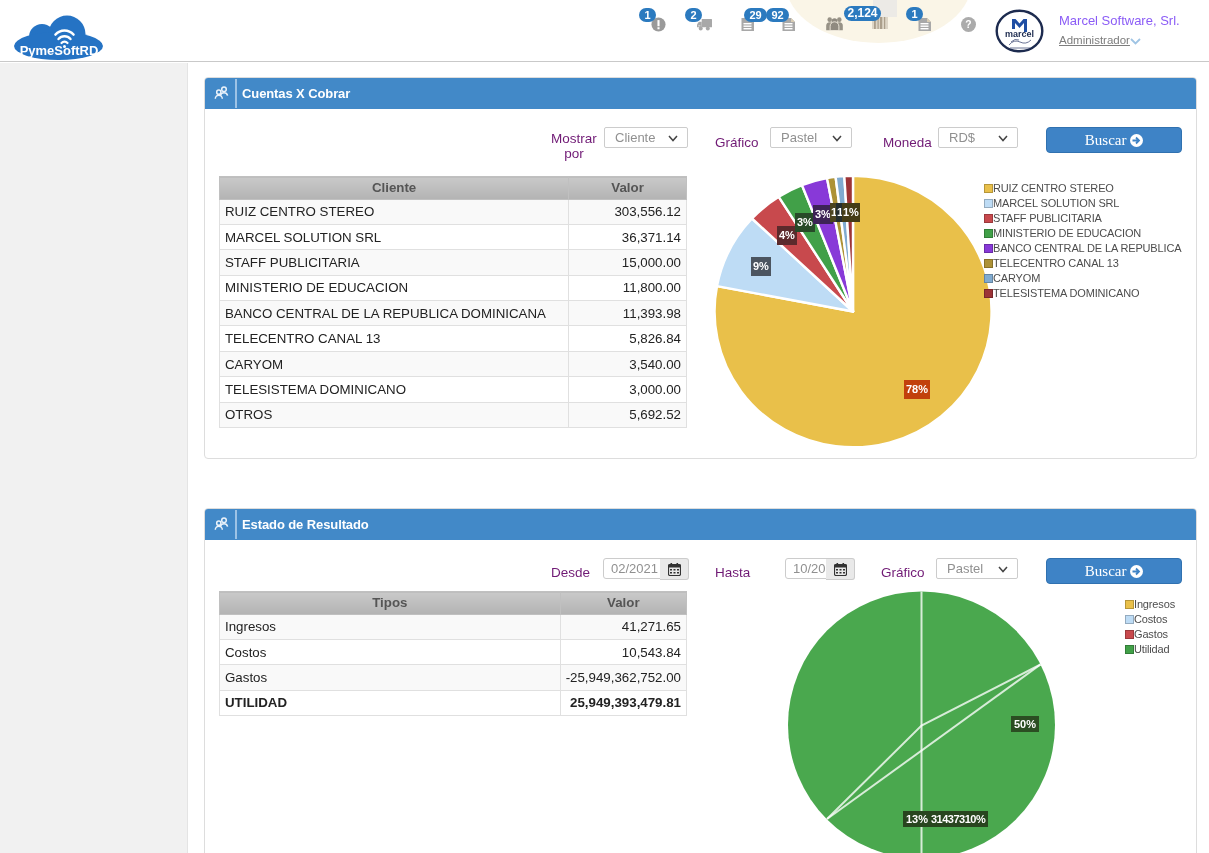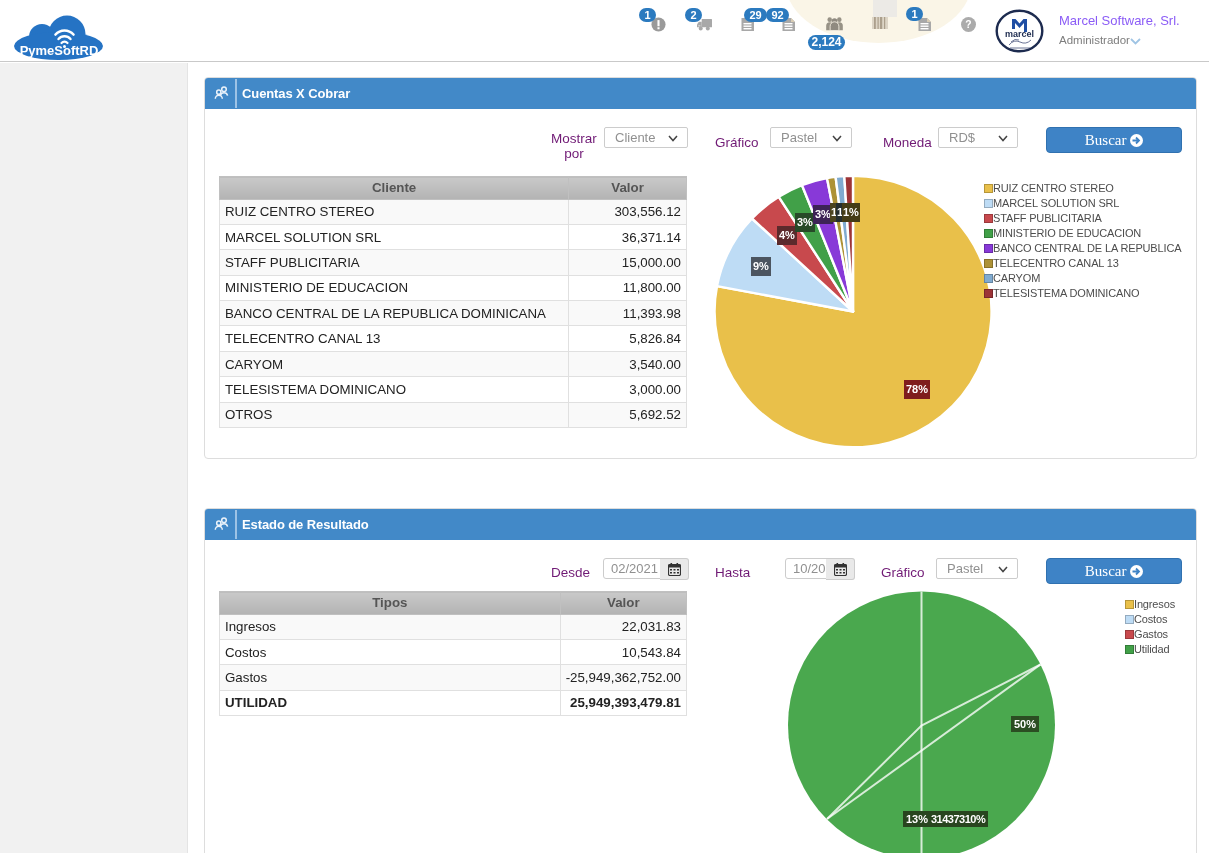--- a/index.html
+++ b/index.html
@@ -86,21 +86,21 @@
       <rect x="2.5" y="10" width="8" height="1.4" fill="#fff"></rect>
     </svg>
   <svg class="ticon" style="left:826px;top:17px" width="17" height="14" viewBox="0 0 19 16">
       <circle cx="4" cy="3" r="2.6" fill="#979286"></circle>
       <circle cx="15" cy="3" r="2.6" fill="#979286"></circle>
       <circle cx="9.5" cy="4.5" r="3.2" fill="#8f8a80"></circle>
       <path d="M0,10 a4,4 0 0 1 8,0 v5 h-8 z" fill="#979286"></path>
       <path d="M11,10 a4,4 0 0 1 8,0 v5 h-8 z" fill="#979286"></path>
       <path d="M4.5,10.5 a5,5 0 0 1 10,0 v5 h-10 z" fill="#8f8a80" stroke="#f5efe2" stroke-width="1"></path>
     </svg>
-  <div class="badge" style="left:808px;top:6px;width:37px;font-size:12px;line-height:15px;height:15px;margin-top:29px;">2,124</div>
+  <div class="badge" style="left:844px;top:6px;width:37px;font-size:12px;line-height:15px;height:15px;">2,124</div>
   <svg class="ticon" style="left:872px;top:17px" width="16" height="12" viewBox="0 0 16 12">
       <rect x="0" y="0" width="16" height="12" fill="#ddd5c6"></rect>
       <rect x="2" y="0" width="1.8" height="12" fill="#ab9f8c"></rect>
       <rect x="5.5" y="0" width="1.2" height="12" fill="#ab9f8c"></rect>
       <rect x="8" y="0" width="2.2" height="12" fill="#ab9f8c"></rect>
       <rect x="12" y="0" width="1.2" height="12" fill="#ab9f8c"></rect>
     </svg>
   <div class="badge" style="left:906px;top:7px;width:17px;">1</div>
   <svg class="ticon" style="left:918px;top:18px" width="13" height="13" viewBox="0 0 13 13">
       <path d="M0.5,0 h8.5 l4,4 v9 h-12.5 z" fill="#a8a8a8"></path>
@@ -114,21 +114,21 @@
       <text x="8" y="12" text-anchor="middle" font-size="11" font-weight="bold" fill="#fff" font-family="Liberation Sans">?</text>
     </svg>
 
   <svg class="abs" style="left:995px;top:9px" width="49" height="44" viewBox="0 0 49 44">
     <ellipse cx="24.5" cy="22" rx="22.8" ry="20.3" fill="#fff" stroke="#1d2b4f" stroke-width="2.4"></ellipse>
     <path d="M17,10 v10 h3 v-6 l4.5,5 4.5,-5 v9 h3 v-13 h-3.5 l-4,4.5 -4,-4.5 z" fill="#1f4ea3"></path>
     <text x="24.5" y="28" text-anchor="middle" fill="#1d2b4f" font-size="9" font-weight="bold" font-family="Liberation Sans">marcel</text>
     <path d="M14,36 q5,-6 11,-3 q6,3 11,-2 M15,39 h20 M16,33 q4,-4 8,-2" stroke="#45507a" stroke-width="0.8" fill="none"></path>
   </svg>
   <div class="abs" style="left:1059px;top:13px;font-size:13px;color:#8b5cf6;">Marcel Software, Srl.</div>
-  <div class="abs" style="left:1059px;top:34px;font-size:11.5px;color:#7d7d7d;">Administrador</div>
+  <div class="abs" style="left:1059px;top:34px;font-size:11.5px;color:#7d7d7d;text-decoration:underline;">Administrador</div>
   <svg class="abs" style="left:1130px;top:38px" width="11" height="7" viewBox="0 0 11 7">
       <path d="M1,1 L5.5,5.5 L10,1" stroke="#9fc4e4" stroke-width="1.8" fill="none"></path>
     </svg>
 </div>
 
 <div class="panel" style="top:77px;height:382px;">
   <div class="phead">
     <svg class="phicon" width="15" height="14" viewBox="0 0 15 14">
         <g fill="none" stroke="#eaf2fa" stroke-width="1.5">
           <circle cx="10" cy="3.2" r="2.3"></circle>
@@ -208,21 +208,21 @@
     <path d="M140.0,139.5 L140.0,3.7 A138.5,135.8 0 1 1 4.0,114.1 Z" fill="#e9c04a"></path>
     <path d="M140.0,139.5 L4.0,114.1 A138.5,135.8 0 0 1 39.0,46.5 Z" fill="#bedcf5"></path>
     <path d="M140.0,139.5 L39.0,46.5 A138.5,135.8 0 0 1 65.8,24.8 Z" fill="#c8494d"></path>
     <path d="M140.0,139.5 L65.8,24.8 A138.5,135.8 0 0 1 89.0,13.2 Z" fill="#41a048"></path>
     <path d="M140.0,139.5 L89.0,13.2 A138.5,135.8 0 0 1 114.0,6.1 Z" fill="#8839d8"></path>
     <path d="M140.0,139.5 L114.0,6.1 A138.5,135.8 0 0 1 122.6,4.8 Z" fill="#ad9236"></path>
     <path d="M140.0,139.5 L122.6,4.8 A138.5,135.8 0 0 1 131.3,4.0 Z" fill="#80abd0"></path>
     <path d="M140.0,139.5 L131.3,4.0 A138.5,135.8 0 0 1 140.0,3.7 Z" fill="#9c3336"></path>
     </g>
   </svg>
-  <div class="plabel" style="left:699px;top:302px;background:#7f1d1d;">78%</div>
+  <div class="plabel" style="left:699px;top:302px;background:#c2410c;">78%</div>
   <div class="plabel" style="left:546px;top:179px;background:#4c5560;">9%</div>
   <div class="plabel" style="left:572px;top:148px;background:#5c2a2c;">4%</div>
   <div class="plabel" style="left:590px;top:135px;background:#274a28;">3%</div>
   <div class="plabel" style="left:608px;top:127px;background:#3d2356;">3%</div>
   <div class="plabel" style="left:625px;top:125px;background:#4c441f;padding:2px 1px;">1%</div>
   <div class="plabel" style="left:631px;top:125px;background:#252e2e;padding:2px 1px;">1%</div>
   <div class="plabel" style="left:637px;top:125px;background:#453c16;padding:2px 1px;">1%</div>
 
   <div class="legend" style="left:779px;top:103px;">
     <div class="li"><span class="sq" style="background:#e9c04a;"></span>RUIZ CENTRO STEREO</div>
@@ -296,21 +296,21 @@
       </svg></div>
 
   <table class="dtable" style="left:14px;top:82px;width:468px;" cellspacing="0">
     <tbody>
         <tr>
           <th style="width:350px;">Tipos</th>
           <th style="width:118px;">Valor</th>
         </tr>
     <tr>
           <td>Ingresos</td>
-          <td class="v">22,031.83</td>
+          <td class="v">41,271.65</td>
         </tr>
     <tr>
           <td>Costos</td>
           <td class="v">10,543.84</td>
         </tr>
     <tr>
           <td>Gastos</td>
           <td class="v">-25,949,362,752.00</td>
         </tr>
     <tr>

